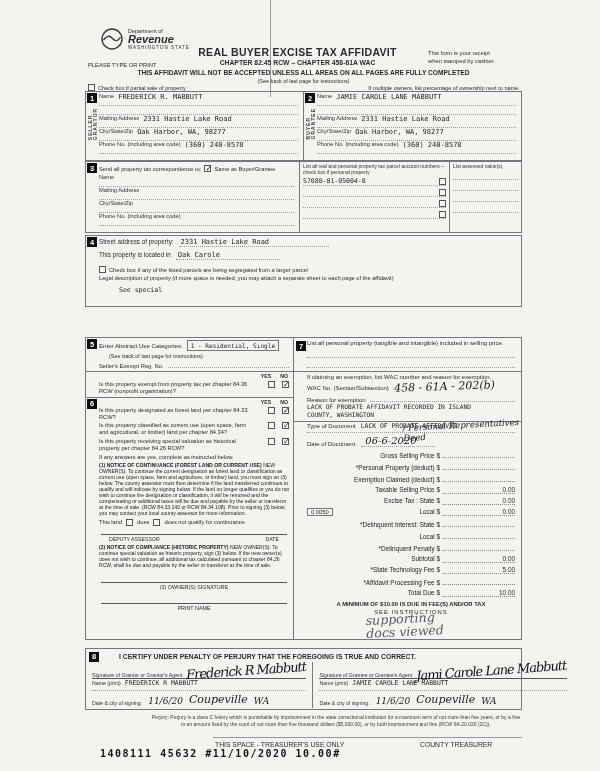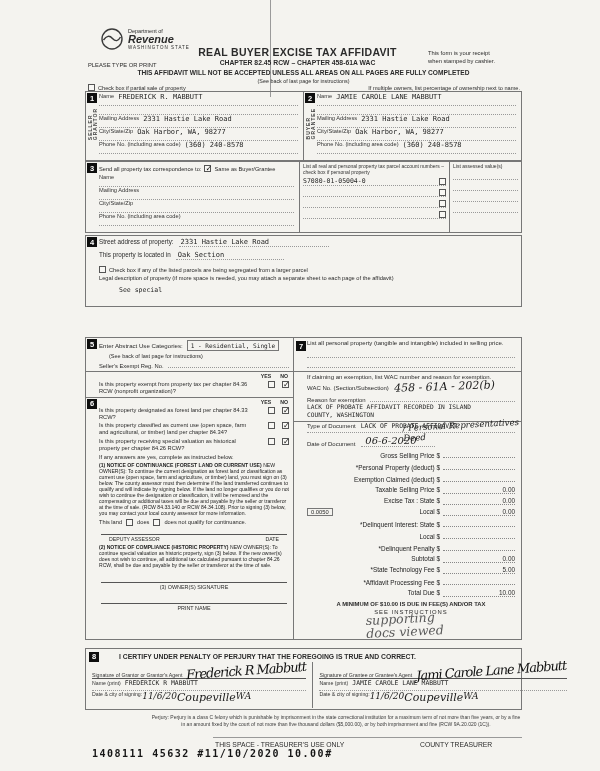--- a/index.html
+++ b/index.html
@@ -130,31 +130,31 @@
   .certifyrow { display:flex; align-items:center; gap:8px; padding-left:3px; position:relative;
                 height:11px; }
   .certify { font-size:6.8px; font-weight:bold; margin-left:12px; }
   .sigcols { display:flex; height:46px; }
   .sigcol { flex:1; padding:0 6px; }
   .sigcol.first { border-right:1px solid #777; }
   .s8-sigrow { display:flex; align-items:flex-end; gap:4px; border-bottom:1px solid #555; height:17px; }
   .s8label { font-size:5.2px; color:#333; white-space:nowrap; }
   .s8-namerow { display:flex; gap:4px; align-items:baseline; border-bottom:1px dotted #999; height:12px; }
   .s8name { font-size:6.4px; }
-  .s8-daterow { display:flex; height:15px; }
+  .s8-daterow { display:flex; gap:6px; align-items:flex-end; height:15px; }
   .hand-sm { font-size:9px; }
   .hand-city { font-size:11px; }
 
   
   .perjury { position:absolute; left:150px; top:714px; width:372px; font-size:5px; line-height:1.4;
              color:#3a3a3a; text-align:center; }
   .treas-line { position:absolute; left:213px; top:737px; width:309px; border-top:1px solid #999; }
   .treas-space { position:absolute; left:215px; top:741px; font-size:6.8px; }
   .treas-county{ position:absolute; left:420px; top:741px; font-size:6.8px; }
-  .receipt { position:absolute; left:92px; top:748px; font-family:"DejaVu Sans Mono",monospace;
+  .receipt { position:absolute; left:100px; top:748px; font-family:"DejaVu Sans Mono",monospace;
              font-size:10px; font-weight:bold; letter-spacing:1.5px; color:#151515; }
   b.inl { font-weight:bold; }
 </style>
 </head>
 <body>
 
 <div class="page">
   <div class="fold1"></div>
 
   <div class="logo">
@@ -286,21 +286,21 @@
   </div>
 
   <div class="sec4" style="position:absolute;">
     <span class="badge">4</span>
     <div class="s4row">
       <span>Street address of property:</span>
       <span class="s4val typed">2331 Hastie Lake Road</span>
     </div>
     <div class="s4row">
       <span>This property is located in</span>
-      <span class="s4val typed">Oak Section</span>
+      <span class="s4val typed">Oak Carole</span>
     </div>
     <div class="s4small">
       <span class="cb"></span>
       <span>Check box if any of the listed parcels are being segregated from a larger parcel</span>
     </div>
     <div class="s4legal">Legal description of property (if more space is needed, you may attach a separate sheet to each page of the affidavit)</div>
     <div class="s4attached typed">See special</div>
   </div>
 
   <div class="mid">

